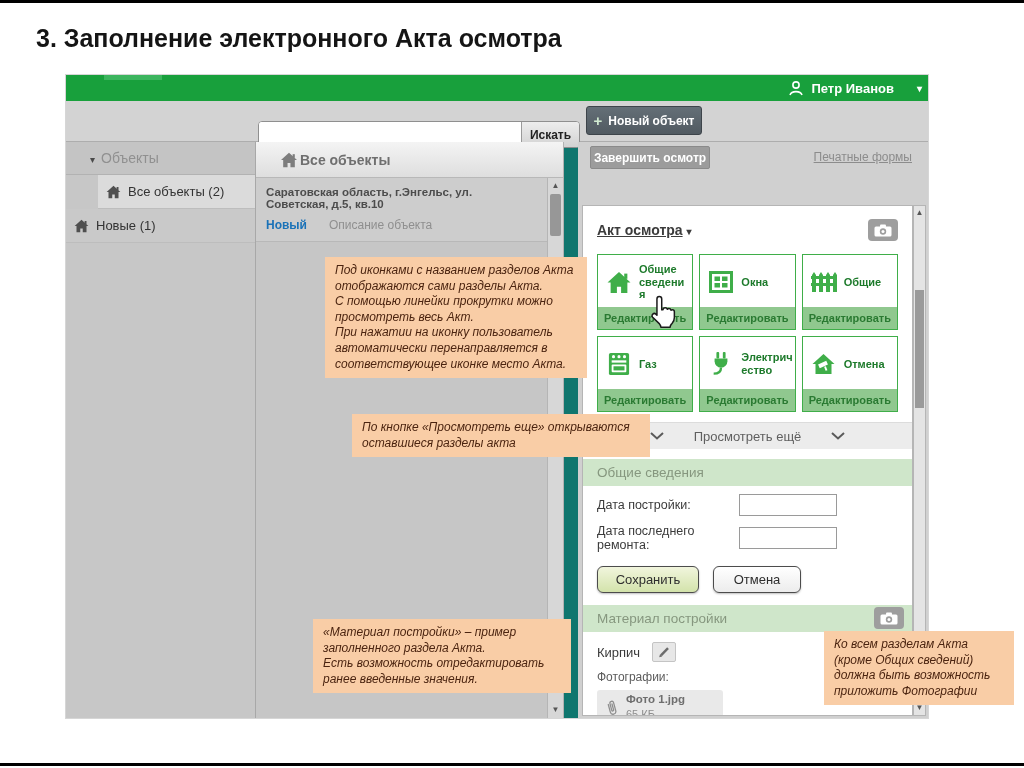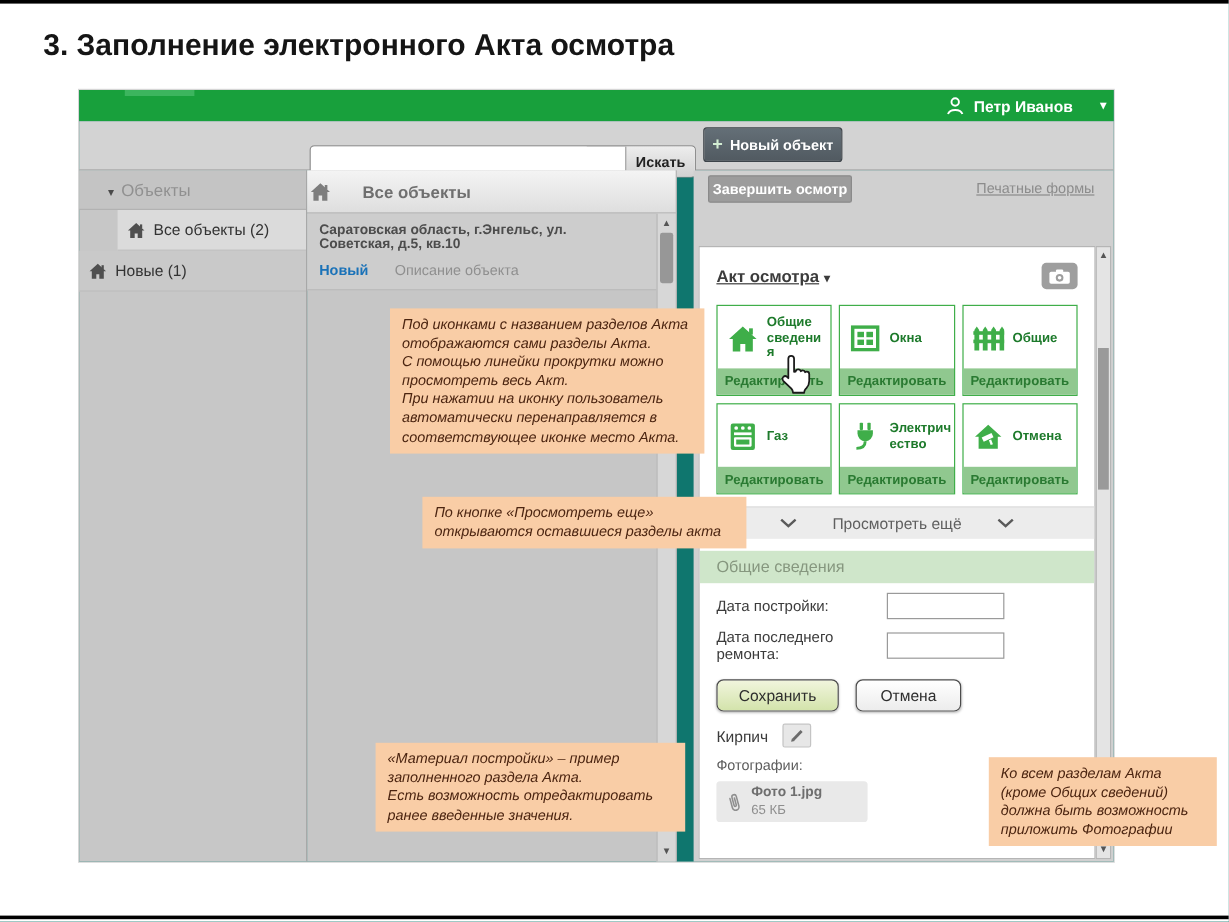--- a/index.html
+++ b/index.html
@@ -30,21 +30,21 @@
   
   .sidebar { position:absolute; left:0; top:0; width:190px; height:100%; background:#c7c7c7; border-right:1px solid #a8a8a8; }
   .side-head { height:33px; line-height:33px; padding-left:24px; background:#c4c4c4; border-bottom:1px solid #b2b2b2; color:#909090; font-size:14px; cursor:pointer; }
   .side-head .tri { color:#4a4a4a; font-size:10px; margin-right:6px; }
   .side-item { height:34px; display:flex; align-items:center; gap:7px; padding-left:8px; font-size:13px; color:#333; border-bottom:1px solid #bdbdbd; cursor:pointer; }
   .si1 { background:#dbdbdb;margin-left:32px; }
   .si2 { background:#c9c9c9; }
 
   
   .objects { position:absolute; left:190px; top:0; width:308px; height:100%; background:#c6c6c6; border-right:1px solid #b2b2b2; }
-  .obj-head { height:36px; background:linear-gradient(#f4f4f4,#dedede); border-bottom:1px solid #b8b8b8; display:flex; align-items:center; gap:26px; padding-left:2px; font-weight:bold; font-size:14px; color:#6f6f6f; }
+  .obj-head { height:36px; background:linear-gradient(#f4f4f4,#dedede); border-bottom:1px solid #b8b8b8; display:flex; align-items:center; gap:2px; padding-left:24px; font-weight:bold; font-size:14px; color:#6f6f6f; }
   .obj-item { background:#cdcdcd; border-bottom:1px solid #b8b8b8; padding:8px 26px 9px 10px; cursor:pointer; }
   .addr { font-weight:bold; font-size:11.5px; color:#4c4c4c; }
   .tabs { margin-top:8px; display:flex; gap:22px; font-size:12px; }
   .tab-active { color:#1a72b8; font-weight:bold; cursor:pointer; }
   .tab { color:#8f8f8f; cursor:pointer; }
   .obj-scroll { position:absolute; right:0; top:36px; bottom:0; width:16px; background:#d7d7d7; border-left:1px solid #b5b5b5; }
   .scroll-arrow { position:absolute; left:0; width:100%; text-align:center; font-size:8px; color:#555; cursor:pointer; }
   .obj-scroll .up { top:3px; } .obj-scroll .down { bottom:4px; }
   .obj-scroll .thumb { position:absolute; left:2px; right:2px; top:16px; height:42px; background:#979797; border-radius:2px; cursor:grab; }
 
@@ -93,21 +93,21 @@
   .attach-name { font-size:11.5px; font-weight:bold; color:#6e6e6e; line-height:1.3; }
   .attach-size { font-size:11px; color:#8e8e8e; font-weight:normal; }
 
   .insp-scroll { position:absolute; right:2px; top:63px; bottom:2px; width:13px; background:#e4e4e4; border:1px solid #b5b5b5; }
   .insp-scroll .up { top:2px; } .insp-scroll .down { bottom:3px; }
   .insp-scroll .thumb { position:absolute; left:1px; right:1px; top:84px; height:118px; background:#9a9a9a; cursor:grab; }
 
   
   .note { position:absolute; background:#f9cda6; color:#4b2410; font-style:italic; font-size:12px; line-height:1.3; padding:6px 10px; white-space:pre-line; z-index:20; }
   .n1 { left:325px; top:257px; width:262px; }
-  .n2 { left:352px; top:414px; width:270px; }
+  .n2 { left:352px; top:414px; width:298px; }
   .n3 { left:313px; top:619px; width:258px; }
   .n4 { left:824px; top:631px; width:190px; }
 
   .hand { position:absolute; left:648px; top:295px; z-index:30; }
 </style>
 </head>
 <body>
 
 <div class="slide">
   <div class="frame-top"></div>
@@ -312,20 +312,31 @@
             <div class="form-row">
               <span class="form-label">Дата последнего ремонта:</span>
               <input class="date-input" value="" style="">
             </div>
 
             <div class="btn-row">
               <button class="save-btn">Сохранить</button>
               <button class="cancel-btn">Отмена</button>
             </div>
 
+            <div class="sec-head mat-head">
+              <span>Материал постройки</span>
+              <span class="cam">
+                  <svg width="18" height="13" viewBox="0 0 18 13">
+                    <rect x="0.5" y="2.5" width="17" height="10" rx="1.5" fill="#fff"></rect>
+                    <rect x="6" y="0.5" width="6" height="3" rx="1" fill="#fff"></rect>
+                    <circle cx="9" cy="7.5" r="3.2" fill="#9e9e9e"></circle>
+                    <circle cx="9" cy="7.5" r="1.5" fill="#fff"></circle>
+                  </svg>
+                </span>
+            </div>
 
             <div class="mat-row">
               <span>Кирпич</span>
               <span class="pencil-btn">
                   <svg width="12" height="12" viewBox="0 0 12 12">
                     <path d="M3 9.4 L10 2.2" stroke="#6b6b6b" stroke-width="2.4"></path>
                     <path d="M1.2 11.2 l3-.8 -2.2-2.2 z" fill="#6b6b6b"></path>
                   </svg>
                 </span>
             </div>

